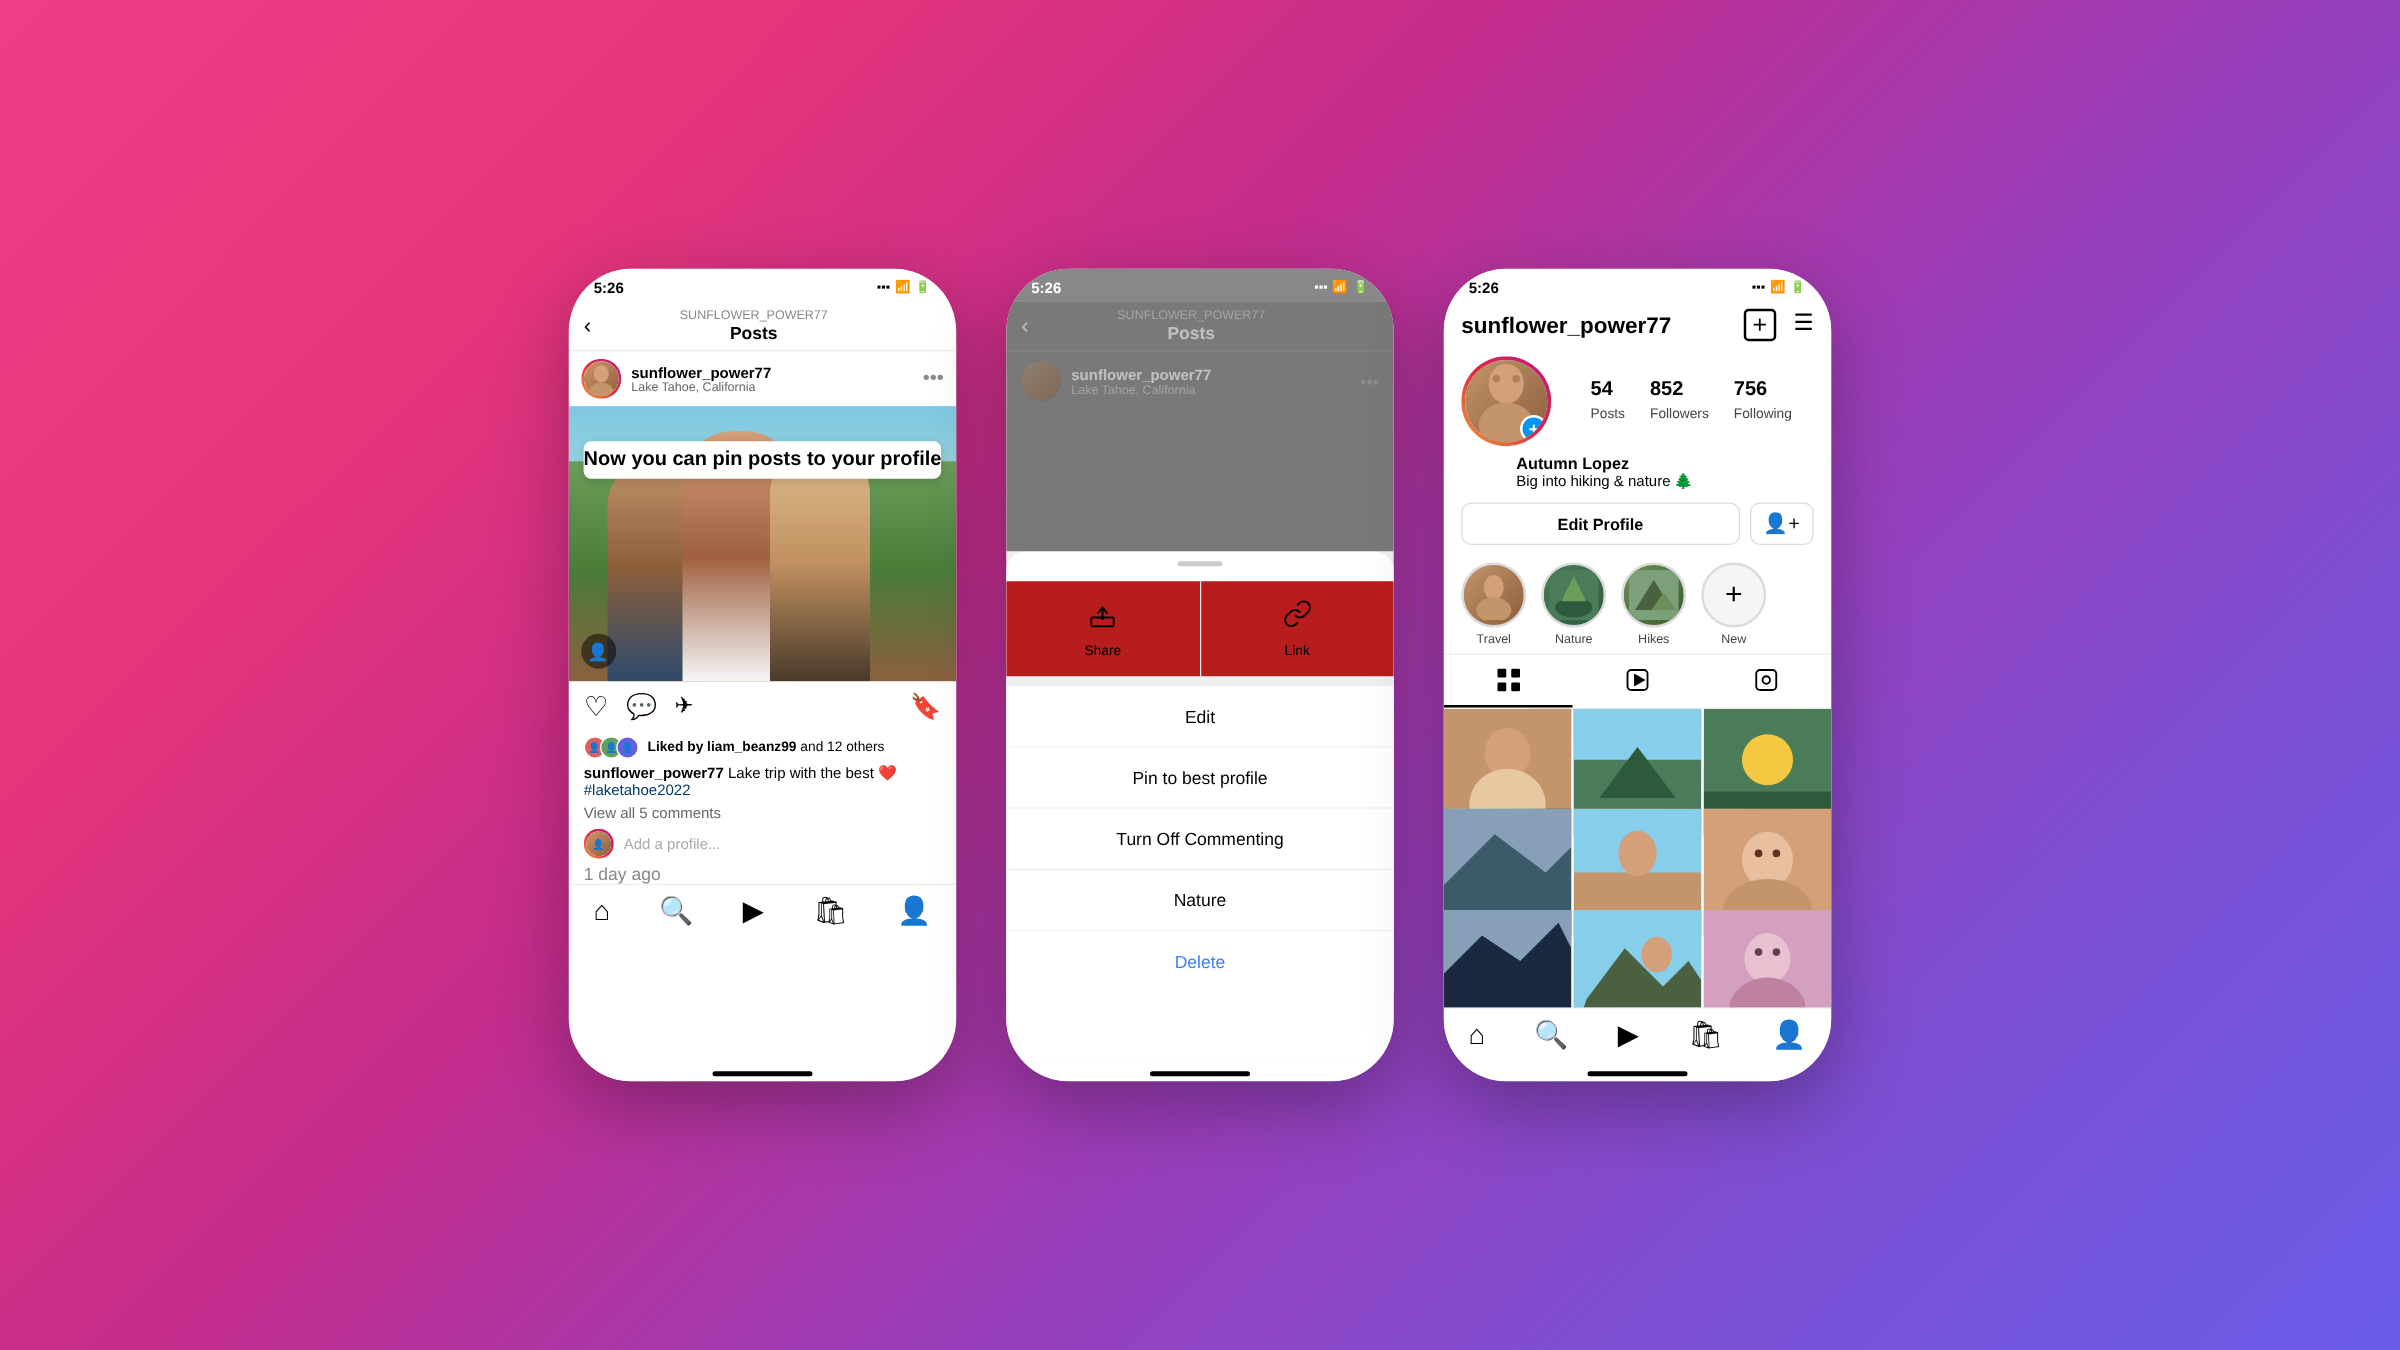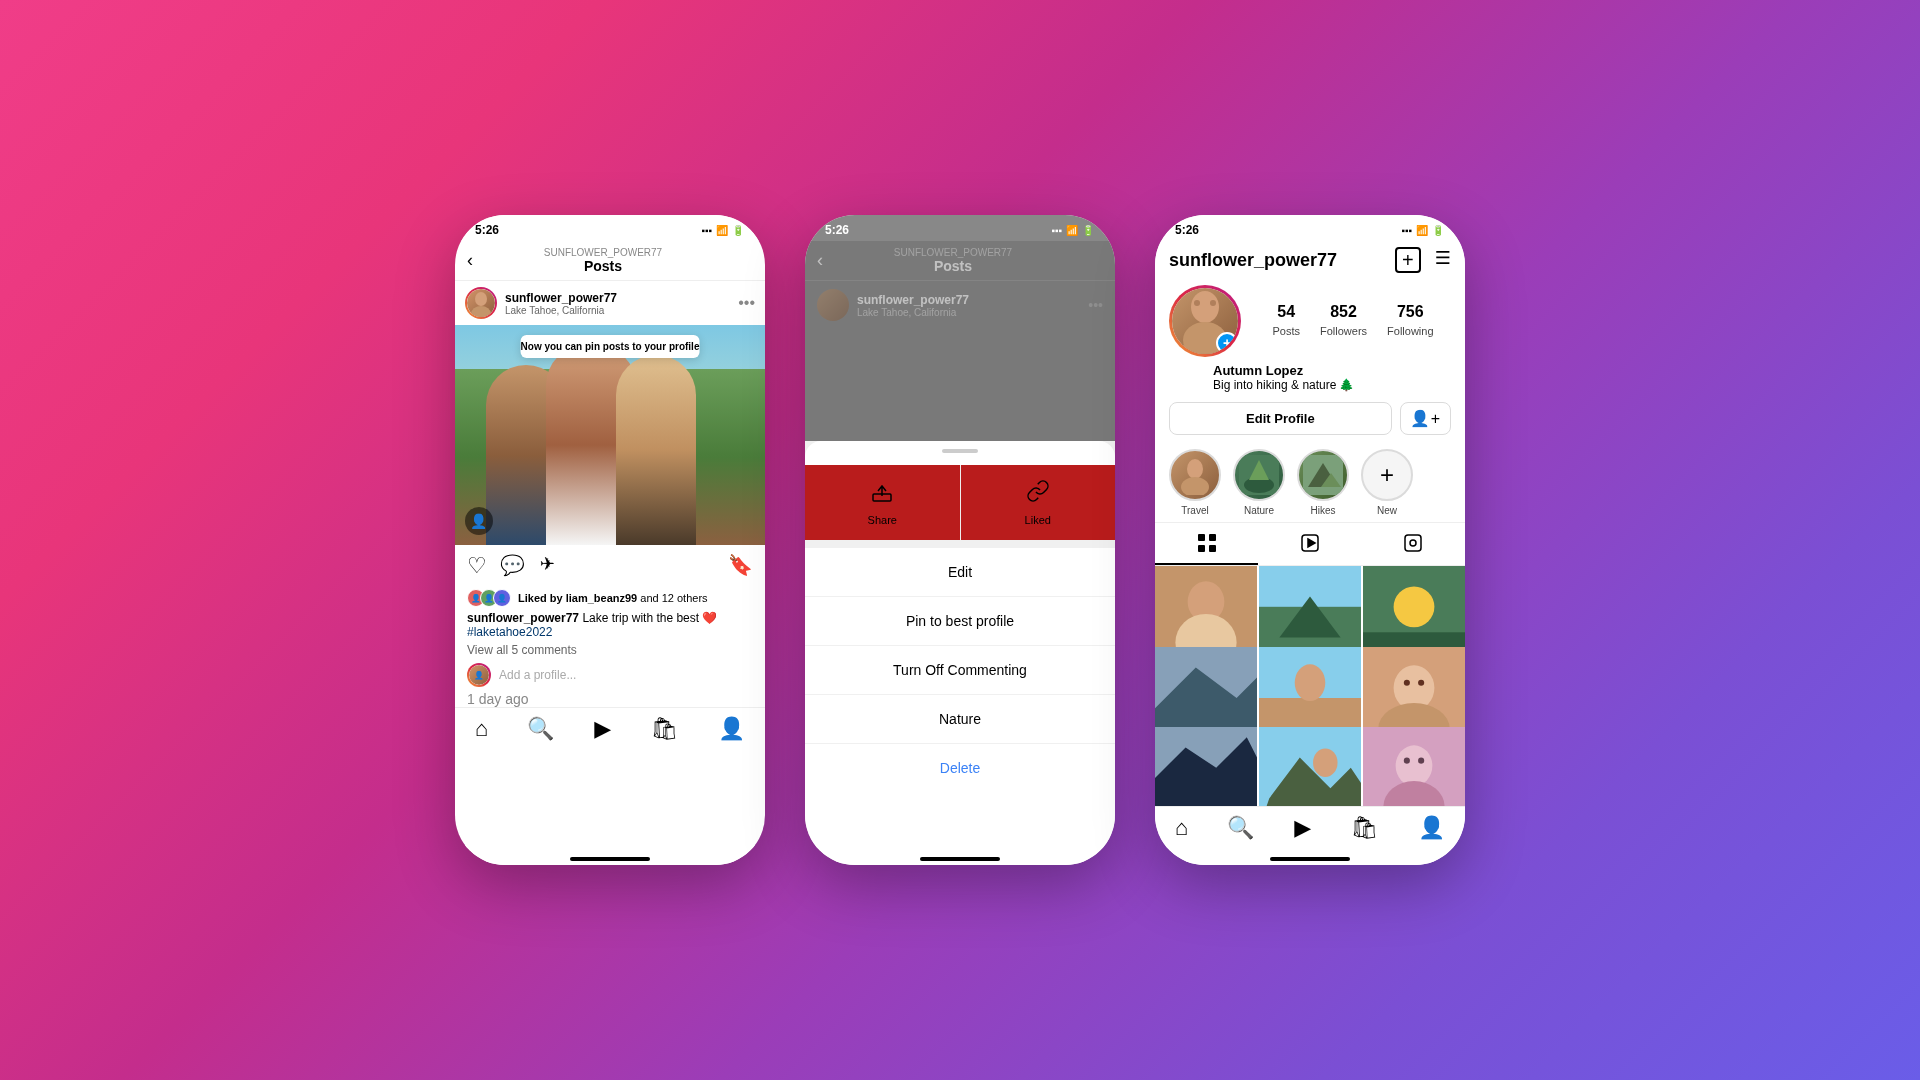--- a/index.html
+++ b/index.html
@@ -134,27 +134,27 @@
       width: 100%;
       height: 220px;
       background: linear-gradient(180deg, #87ceeb 0%, #a8d8a8 30%, #6b8e5a 60%, #c4956a 80%);
       position: relative;
       overflow: hidden;
       flex-shrink: 0;
     }
 
     .pin-tooltip {
       position: absolute;
-      top: 10px;
+      top: 28px;
       left: 50%;
       transform: translateX(-50%);
       background: white;
       border-radius: 6px;
       padding: 6px 0;
-      font-size: 10px;
+      font-size: 16px;
       font-weight: 600;
       white-space: nowrap;
       box-shadow: 0 2px 8px rgba(0,0,0,0.15);
     }
 
     .post-actions {
       display: flex;
       justify-content: space-between;
       padding: 8px 12px;
       flex-shrink: 0;
@@ -352,21 +352,21 @@
       line-height: 1;
     }
 
     .profile-stats {
       display: flex;
       gap: 20px;
       flex: 1;
       justify-content: center;
     }
 
-    .stat-item { text-align: center; }
+    .stat-item { }
     .stat-num { font-size: 16px; font-weight: 700; display: block; }
     .stat-label { font-size: 11px; color: #444; }
 
     .profile-bio {
       padding: 0 14px 6px;
       flex-shrink: 0;
       margin-left: 44px;
     }
     .profile-bio .bio-name { font-size: 13px; font-weight: 700; }
     .profile-bio .bio-desc { font-size: 12px; }
@@ -676,21 +676,21 @@
         </span>
         <span>Share</span>
       </button>
       <button class="sheet-icon-btn">
         <span class="sheet-icon-symbol">
           <svg width="24" height="24" viewBox="0 0 24 24" fill="none" stroke="currentColor" stroke-width="1.5">
             <path d="M10 13a5 5 0 007.54.54l3-3a5 5 0 00-7.07-7.07l-1.72 1.71"></path>
             <path d="M14 11a5 5 0 00-7.54-.54l-3 3a5 5 0 007.07 7.07l1.71-1.71"></path>
           </svg>
         </span>
-        <span>Liked</span>
+        <span>Link</span>
       </button>
     </div>
 
     <div class="sheet-menu-item">Edit</div>
     <div class="sheet-menu-item">Pin to best profile</div>
     <div class="sheet-menu-item">Turn Off Commenting</div>
     <div class="sheet-menu-item">Nature</div>
     <div class="sheet-menu-item delete">Delete</div>
   </div>
 

